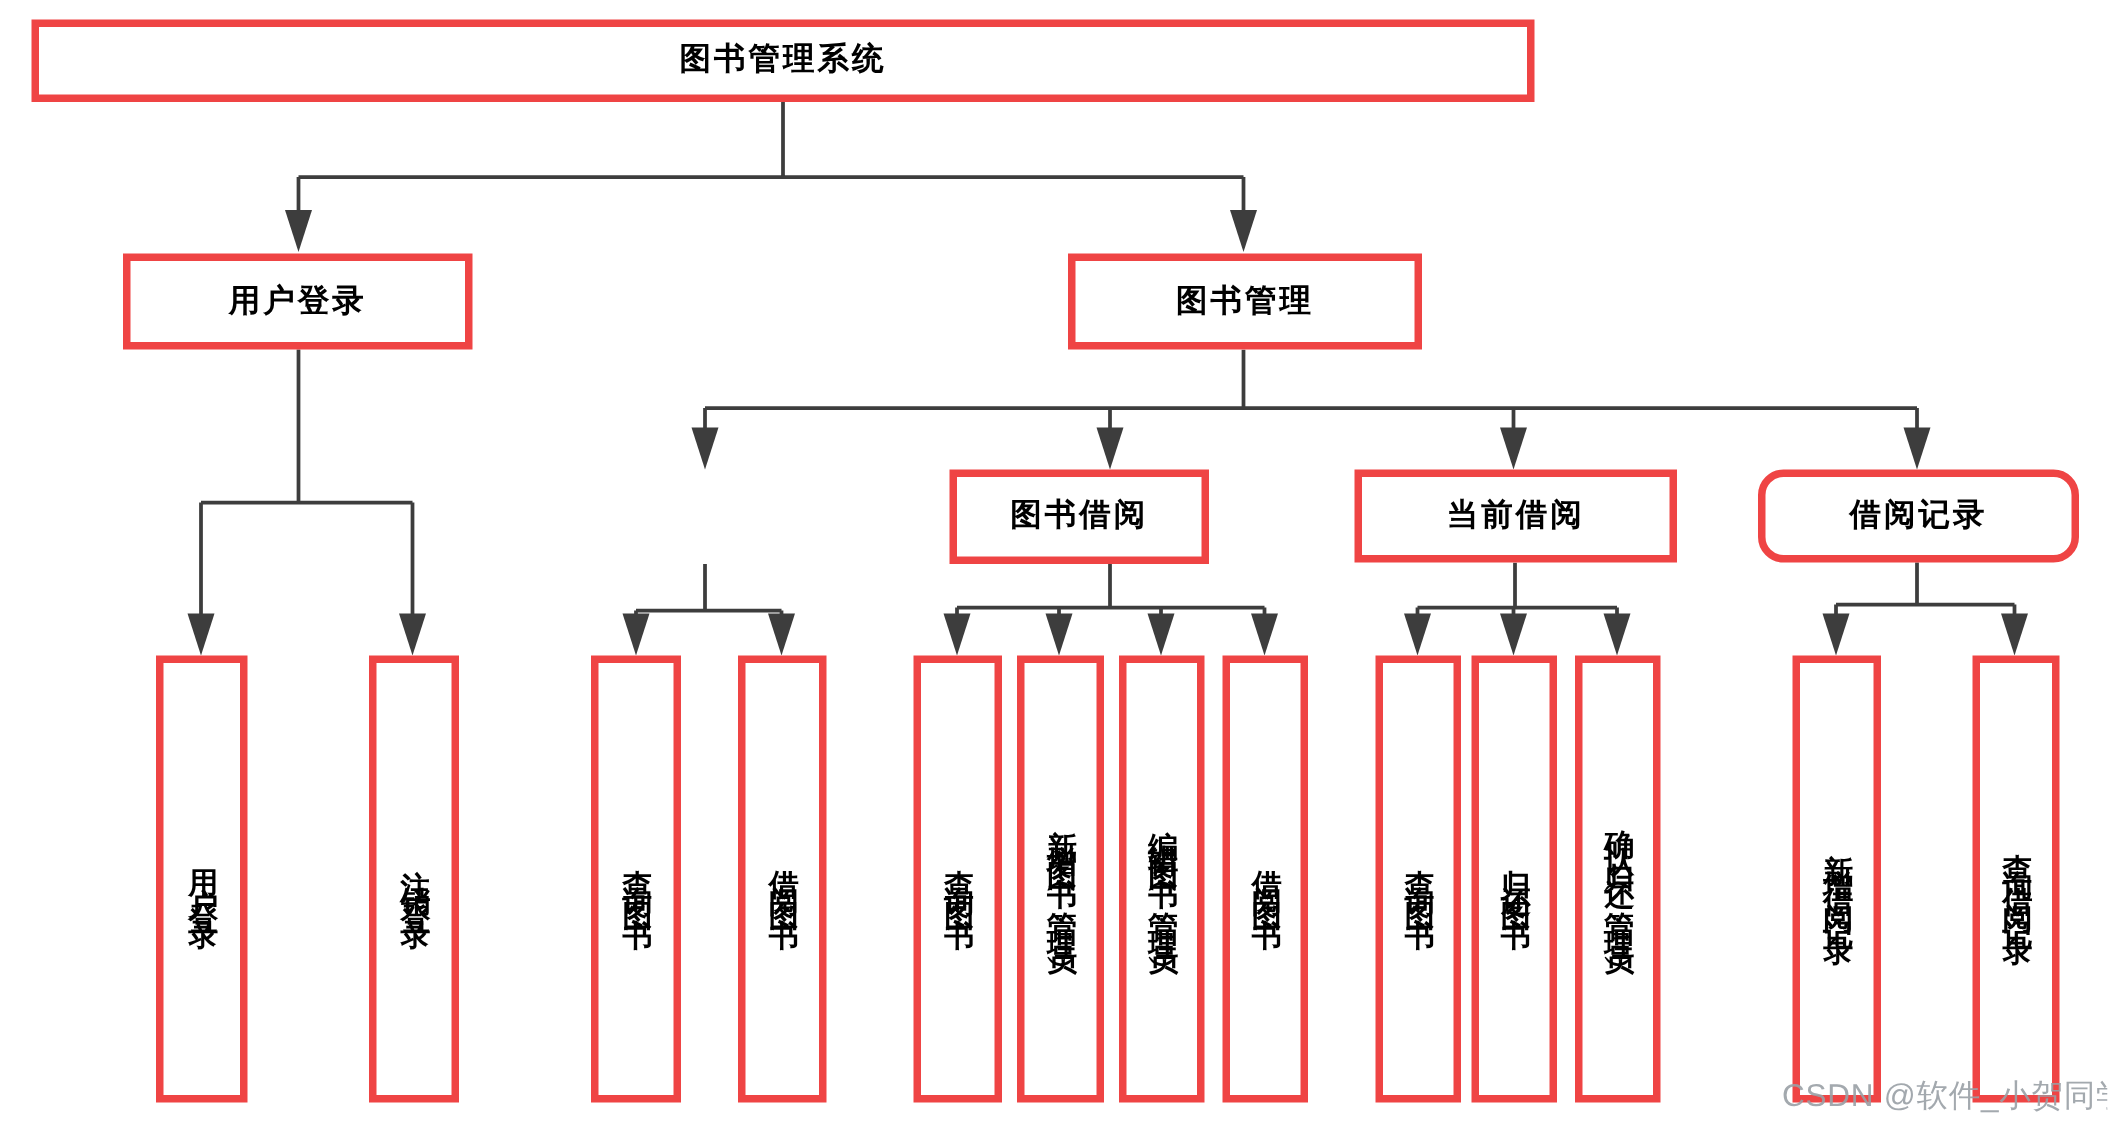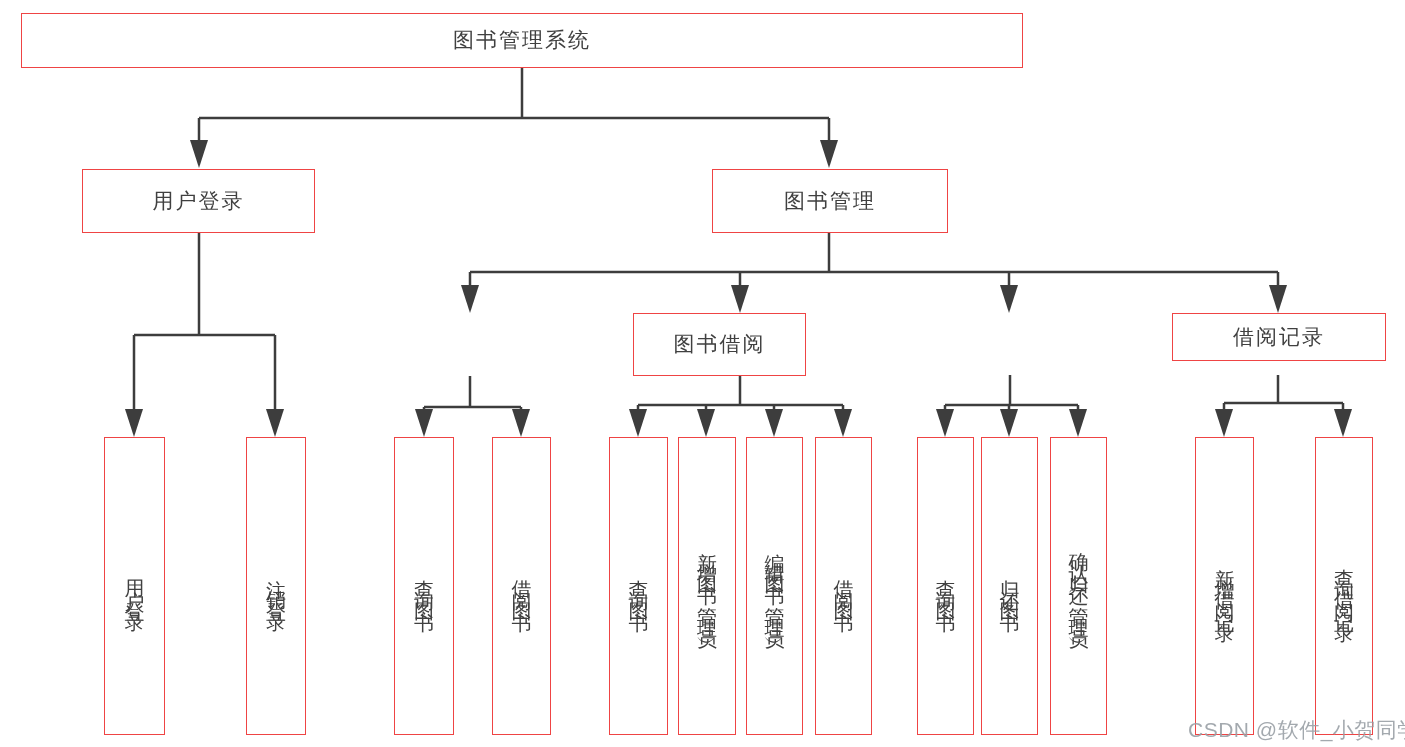--- a/index.html
+++ b/index.html
@@ -14,28 +14,29 @@
   #connectors {
     position: absolute;
     left: 0; top: 0;
     width: 1405px; height: 747px;
     z-index: 1;
   }
   .box {
     position: absolute;
     box-sizing: border-box;
     background: #ffffff;
-    border: 1px solid #ef4444;
-    color: #404040;
+    border: 5px solid #ef4444;
+    color: #000000;
     display: flex;
     align-items: center;
     justify-content: center;
     z-index: 2;
     line-height: 1.25;
     white-space: nowrap;
+    font-weight: bold;
   }
   .h {
     font-size: 21px;
     letter-spacing: 2px;
   }
   .v {
     writing-mode: vertical-rl;
     text-orientation: mixed;
     font-size: 20px;
     letter-spacing: 11px;
@@ -101,21 +102,22 @@
       <polygon points="1334,409 1352,409 1343,437"></polygon>
     </g>
   </svg>
 
   <div class="box h" style="left:21px; top:13px; width:1002px; height:55px;">图书管理系统</div>
 
   <div class="box h" style="left:82px; top:169px; width:233px; height:64px;">用户登录</div>
   <div class="box h" style="left:712px; top:169px; width:236px; height:64px;">图书管理</div>
 
   <div class="box h" style="left:633px; top:313px; width:173px; height:63px;">图书借阅</div>
-  <div class="box h" style="left:1172px; top:313px; width:214px; height:48px;">借阅记录</div>
+  <div class="box h" style="left:903px; top:313px; width:215px; height:62px;">当前借阅</div>
+  <div class="box h" style="left:1172px; top:313px; width:214px; height:62px;border-radius:17px;">借阅记录</div>
 
   <div class="box v" style="left:104px; width:61px;">用户登录</div>
   <div class="box v" style="left:246px; width:60px;">注销登录</div>
 
   <div class="box v" style="left:394px; width:60px;">查询图书</div>
   <div class="box v" style="left:492px; width:59px;">借阅图书</div>
 
   <div class="box v" style="left:609px; width:59px;">查询图书</div>
   <div class="box v" style="left:678px; width:58px;">新增图书（管理员）</div>
   <div class="box v" style="left:746px; width:57px;">编辑图书（管理员）</div>

